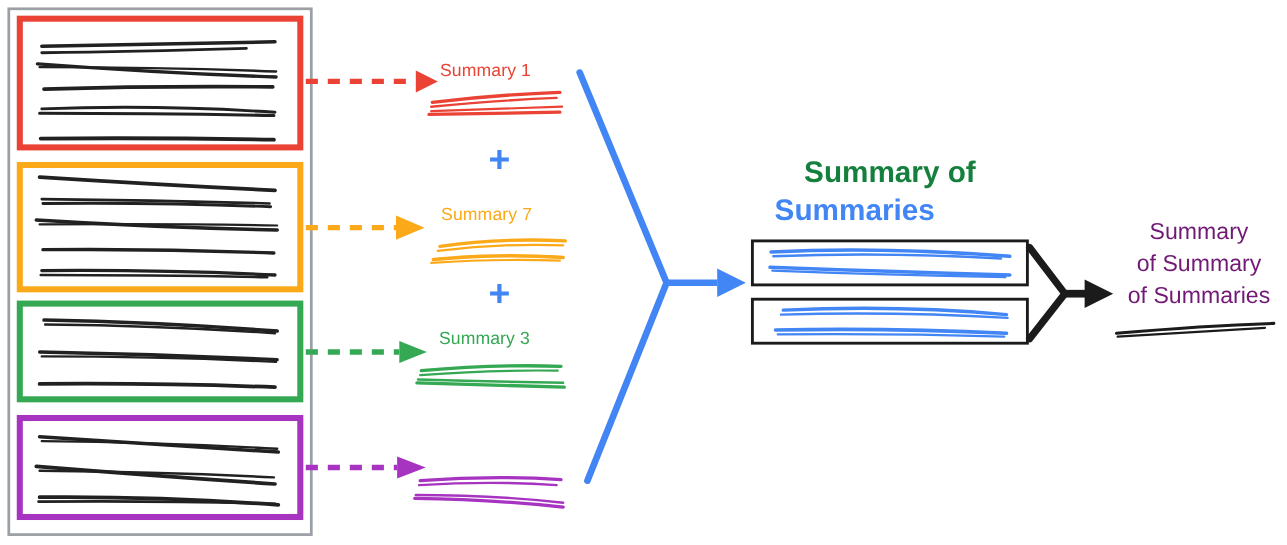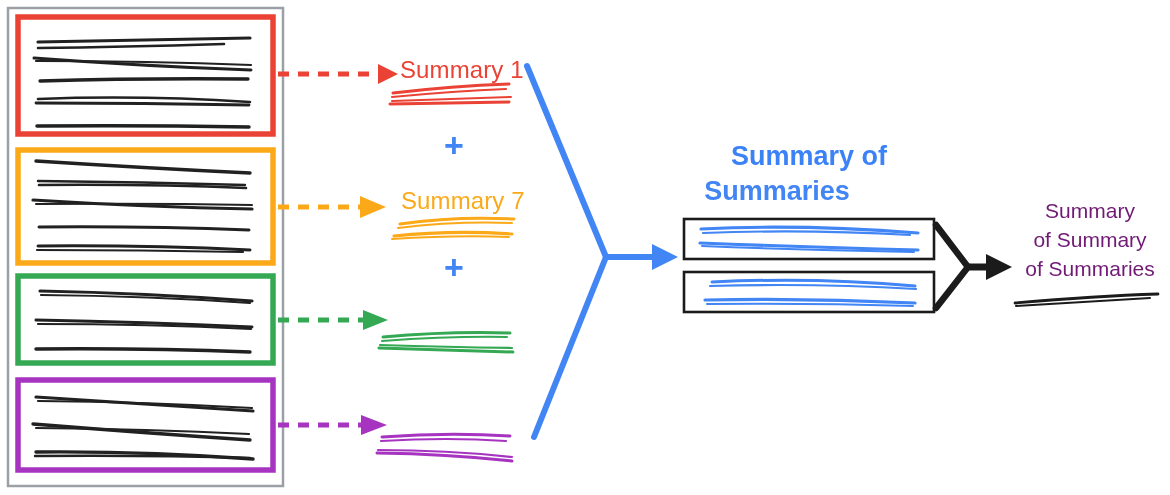--- a/index.html
+++ b/index.html
@@ -24,21 +24,21 @@
     width: 1170px;
     height: 495px;
   }
   .lbl {
     position: absolute;
     font-family: "Liberation Sans", sans-serif;
     white-space: pre;
     line-height: 1.15;
   }
   .summary-label {
-    font-size: 24px;
+    font-size: 16px;
     font-weight: 400;
     letter-spacing: 0.1px;
   }
   .sos-title {
     font-size: 27px;
     font-weight: 700;
     text-align: center;
     line-height: 1.28;
   }
   .final-title {
@@ -188,27 +188,28 @@
       <path d="M1015 303 Q1095 296 1158 294" stroke-width="2.8"></path>
       <path d="M1016 306 Q1095 301 1150 298" stroke-width="2.0"></path>
     </g>
 
   </svg>
 
   <div class="lbl summary-label" style="left:400px; top:56px; color:#EA4335;">Summary 1</div>
 
   <div class="lbl summary-label" style="left:401px; top:187px; color:#FBA919;">Summary 7</div>
 
+  <div class="lbl summary-label" style="left:399px; top:300px; color:#34A853;">Summary 3</div>
 
 
   <div class="lbl" style="left:444px; top:126px; color:#4285F4; font-size:34px; font-weight:700;">+</div>
 
   <div class="lbl" style="left:444px; top:248px; color:#4285F4; font-size:34px; font-weight:700;">+</div>
 
-  <div class="lbl sos-title" style="left:684px; top:139px; width:250px; color:#3b82f6;">Summary of</div>
+  <div class="lbl sos-title" style="left:684px; top:139px; width:250px; color:#15803d;">Summary of</div>
 
   <div class="lbl sos-title" style="left:652px; top:174px; width:250px; color:#4285F4;">Summaries</div>
 
   <div class="lbl final-title" style="left:1016px; top:197px; width:148px;">Summary</div>
 
   <div class="lbl final-title" style="left:1016px; top:255px; width:148px;">of Summaries</div>
 
   <div class="lbl final-title" style="left:1016px; top:226px; width:148px;">of Summary</div>
 
 </div>

